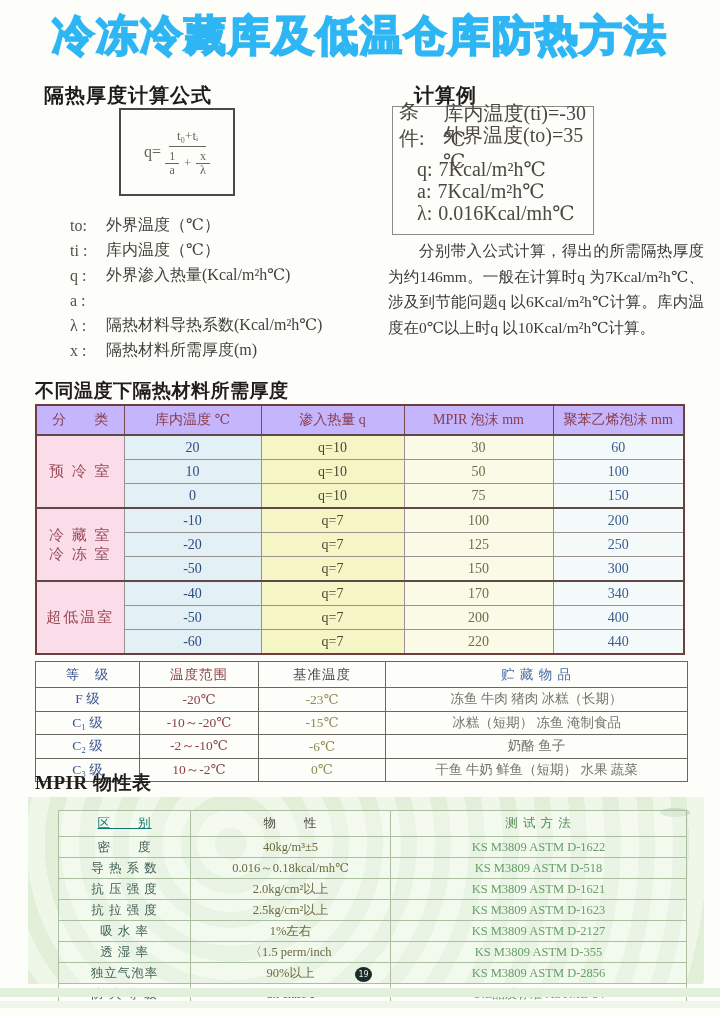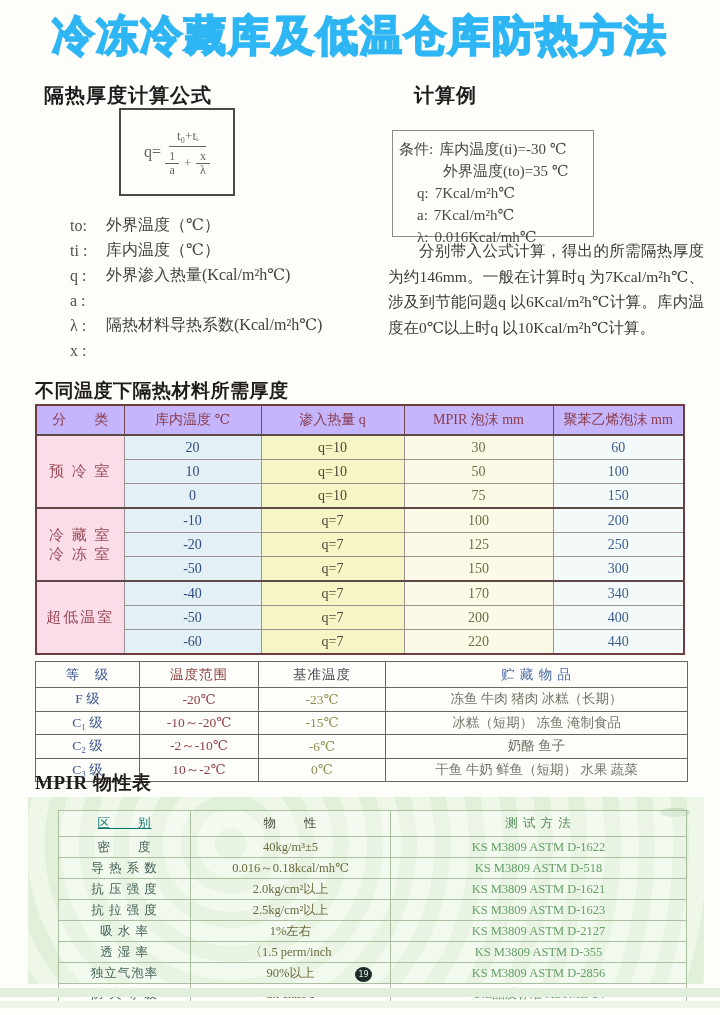--- a/index.html
+++ b/index.html
@@ -30,22 +30,22 @@
   .fden{display:flex;align-items:center;gap:5px;padding-top:3px;}
   .mini{display:flex;flex-direction:column;align-items:center;font-size:12px;line-height:13px;}
   .mini .mn{border-bottom:1px solid #6b655c;padding:0 4px;}
   .fplus{font-size:12px;}
   
   .vars{position:absolute;left:70px;top:213px;font-size:16px;color:#45423c;}
   .vars .vrow{display:flex;height:25px;align-items:center;}
   .vars .vsym{width:36px;color:#55504a;}
   
   .ex-box{
-    position:absolute;left:392px;top:106px;width:202px;height:107px;
-    border:1px solid #8e8b86;font-size:15px;color:#4c4842;padding:7px 6px;box-sizing:border-box;margin-top:24px;
+    position:absolute;left:392px;top:106px;width:202px;height:129px;
+    border:1px solid #8e8b86;font-size:20px;color:#4c4842;padding:7px 6px;box-sizing:border-box;
   }
   .ex-box .xrow{height:22px;display:flex;align-items:center;}
   .ex-box .ind1{padding-left:44px;}
   .ex-box .ind2{padding-left:18px;}
   .ex-box .xpre{margin-right:6px;}
   .para{
     position:absolute;left:388px;top:238px;width:316px;
     font-size:15.5px;line-height:25.5px;color:#3c3a36;text-indent:2em;text-align:justify;
   }
   
@@ -138,20 +138,21 @@
       </div>
     <div class="vrow">
         <span class="vsym">a :</span>
       </div>
     <div class="vrow">
         <span class="vsym">λ :</span>
         <span>隔热材料导热系数(Kcal/m²h℃)</span>
       </div>
     <div class="vrow">
         <span class="vsym">x :</span>
+        <span>隔热材料所需厚度(m)</span>
       </div>
   </div>
 
   <div class="h-sec" style="left:414px;top:82px;">计算例</div>
 
   <div class="ex-box">
     <div class="xrow">
         <span class="xpre">条件:</span>
         <span>库内温度(ti)=-30 ℃</span>
       </div>

